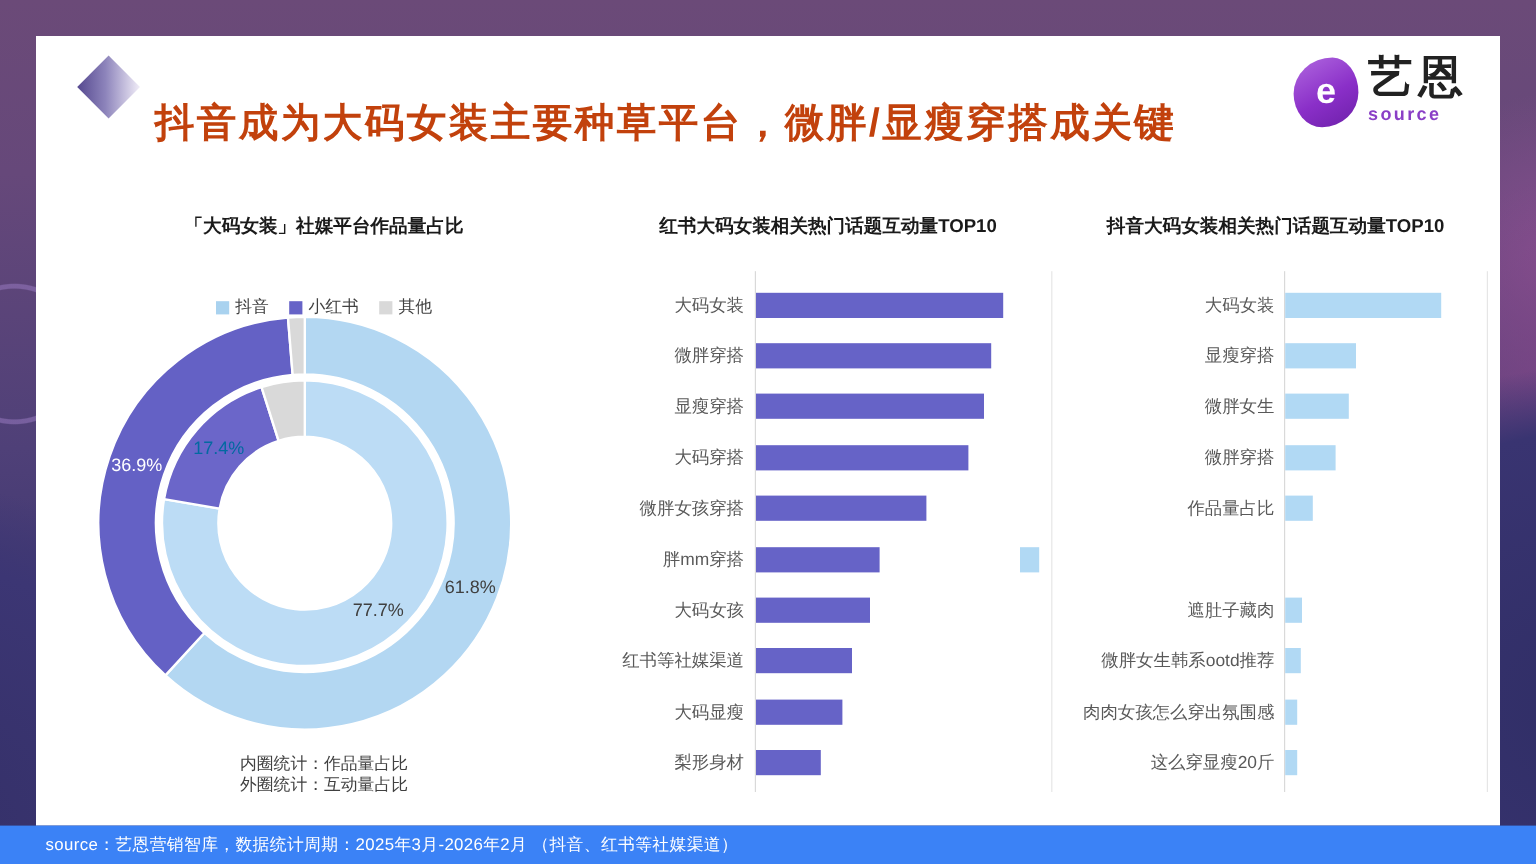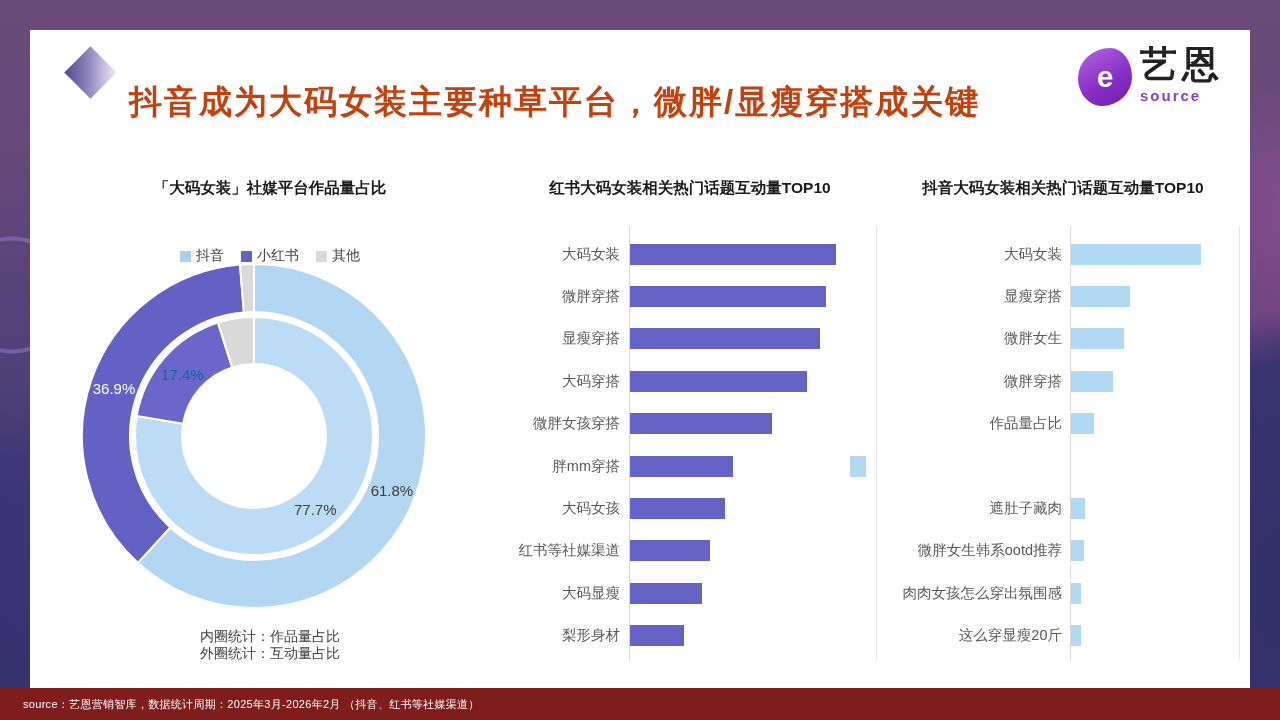--- a/index.html
+++ b/index.html
@@ -55,23 +55,23 @@
   .bar-chart{position:absolute;top:203px;height:424px;}
   #mid-chart{left:468px;width:380px;}
   #right-chart{left:820px;width:392px;}
   .bar-row{display:flex;align-items:center;height:42.4px;}
   .bar-label{font-size:14.5px;color:#595959;text-align:right;white-space:nowrap;}
   #mid-chart .bar-label{width:122px;margin-right:10px;}
   #right-chart .bar-label{width:212px;margin-right:9px;}
   .bar-fill{height:21px;}
 
   
-  .source-bar{position:absolute;left:0;bottom:0;width:1280px;height:32px;background:#7f1d1d;
-    display:flex;align-items:center;padding-left:23px;box-sizing:border-box;
-    color:#ffffff;font-size:11px;letter-spacing:.3px;white-space:nowrap;}
+  .source-bar{position:absolute;left:0;bottom:0;width:1280px;height:32px;background:#3b82f6;
+    display:flex;align-items:center;padding-left:38px;box-sizing:border-box;
+    color:#ffffff;font-size:14px;letter-spacing:.3px;white-space:nowrap;}
 </style>
 </head>
 <body>
 
 <div class="card">
 
   <div class="diamond"></div>
   <div class="main-title">抖音成为大码女装主要种草平台，微胖/显瘦穿搭成关键</div>
 
   <div class="logo">

